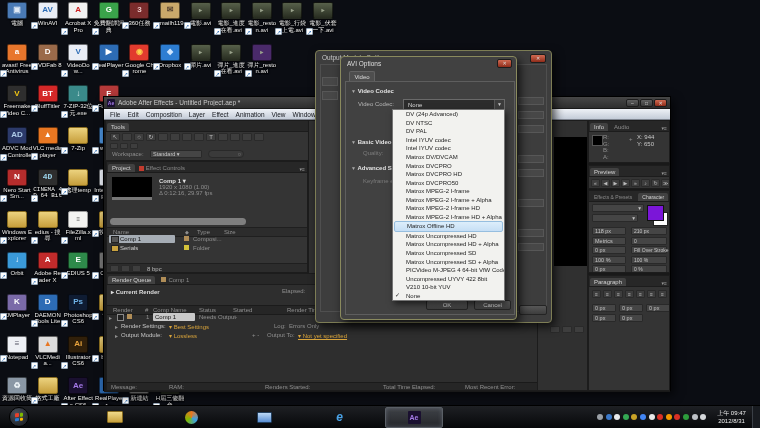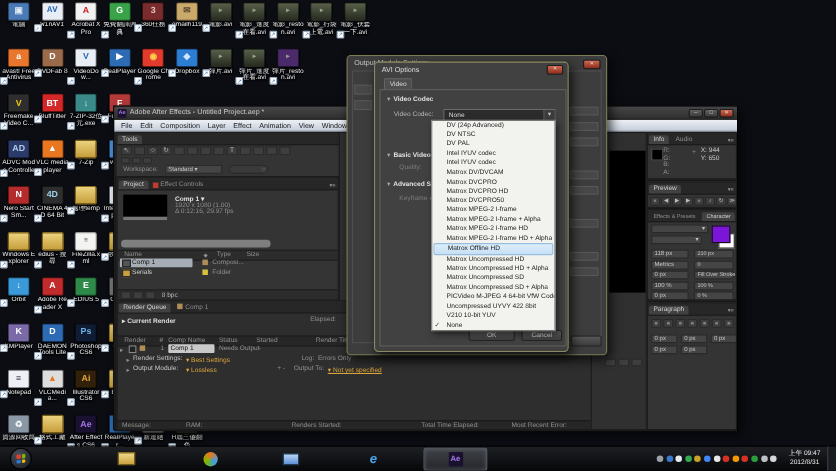--- a/index.html
+++ b/index.html
@@ -97,21 +97,21 @@
 </style>
 </head>
 <body>
 
 <div id="app">
   <div id="desktop-icons">
       <div class="di app" style="left: 2px; top: 2px;">
         <div class="di-icon" style="background: rgb(74, 122, 181); color: rgb(223, 233, 245);">▣</div>
         <div class="lbl">電腦</div>
       </div>
-      <div class="di app" style="left: 32.6px; top: 2px; font-family: Liberation Mono, monospace;">
+      <div class="di app" style="left: 32.6px; top: 2px;">
         <div class="di-icon" style="background: rgb(233, 237, 245); color: rgb(45, 108, 181);">AV</div>
         <div class="arrow">↗</div>
         <div class="lbl">WinAVI</div>
       </div>
       <div class="di app" style="left: 63.2px; top: 2px;">
         <div class="di-icon" style="background: rgb(242, 242, 242); color: rgb(204, 34, 34);">A</div>
         <div class="arrow">↗</div>
         <div class="lbl">Acrobat X Pro</div>
       </div>
       <div class="di app" style="left: 93.8px; top: 2px;">
@@ -237,21 +237,21 @@
       <div class="di app" style="left: 93.8px; top: 127.1px;">
         <div class="di-icon" style="background: rgb(74, 144, 217); color: rgb(255, 255, 255);">W</div>
         <div class="arrow">↗</div>
         <div class="lbl">wbet...</div>
       </div>
       <div class="di app" style="left: 2px; top: 168.8px;">
         <div class="di-icon" style="background: rgb(181, 44, 44); color: rgb(255, 255, 255);">N</div>
         <div class="arrow">↗</div>
         <div class="lbl">Nero StartSm...</div>
       </div>
-      <div class="di app" style="left: 32.6px; top: 168.8px;">
+      <div class="di app" style="left: 32.6px; top: 168.8px; font-family: Liberation Mono, monospace;">
         <div class="di-icon" style="background: rgb(46, 46, 46); color: rgb(154, 209, 232);">4D</div>
         <div class="arrow">↗</div>
         <div class="lbl">CINEMA 4D 64 Bit</div>
       </div>
       <div class="di folder" style="left: 63.2px; top: 168.8px;">
         <div class="di-icon"></div>
         <div class="arrow">↗</div>
         <div class="lbl">處理temp</div>
       </div>
       <div class="di app" style="left: 93.8px; top: 168.8px;">

